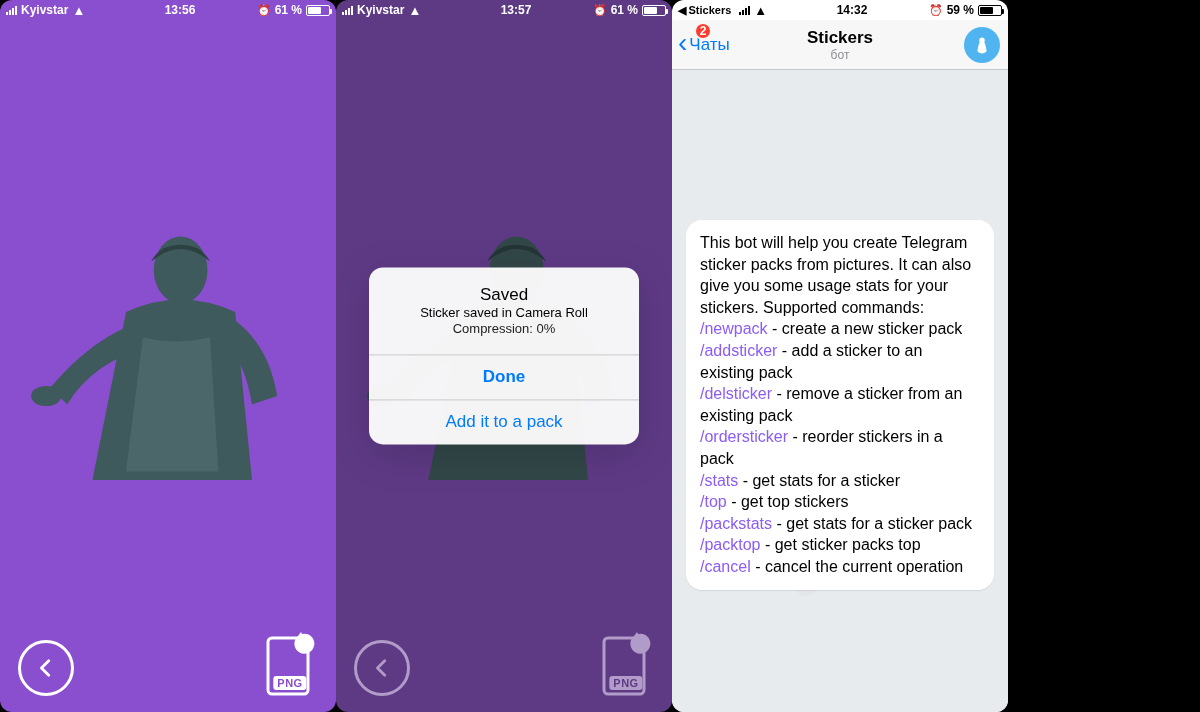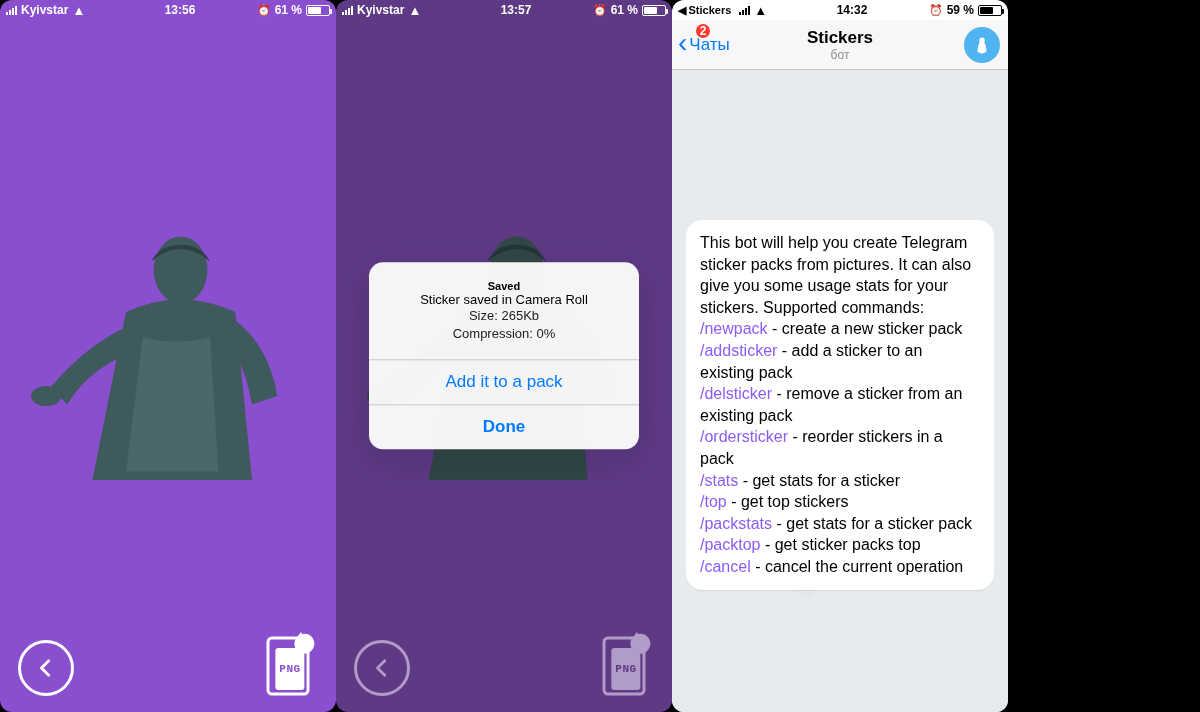--- a/index.html
+++ b/index.html
@@ -82,36 +82,36 @@
   .back-circle svg { width: 22px; height: 22px; }
   .png-export {
     width: 56px; height: 64px; position:relative;
     display:flex; flex-direction:column; align-items:center; justify-content:flex-end;
   }
   .png-export svg { width: 56px; height: 64px; }
   .png-label {
     position:absolute; bottom:6px; left:50%; transform:translateX(-50%);
     background: #fff; color: #8a4fcf;
     font-size: 11px; font-weight: 800; letter-spacing: 0.5px;
-    padding: 15px 4px; border-radius: 3px; font-family: Liberation Mono, monospace;
+    padding: 1px 4px; border-radius: 3px;
   }
   .dim .png-label { background: #b19bc8; color: #5e3a85; }
 
   
   .alert {
     position:absolute; left:50%; top:50%; transform:translate(-50%,-50%);
     width: 270px;
     background: rgba(248,248,248,0.98);
     border-radius: 14px;
     overflow:hidden;
     text-align:center;
     box-shadow: 0 10px 40px rgba(0,0,0,0.15);
   }
   .alert-body { padding: 18px 16px 16px; }
-  .alert-title { font-size: 11px; font-weight: 700; color:#000; margin-bottom: 0;}
+  .alert-title { font-size: 17px; font-weight: 400; color:#000; margin-bottom: 0;}
   .alert-msg { font-size: 13px; color:#000; margin-bottom: 0;}
   .alert-info { font-size: 13px; color:#222; line-height:1.4;}
   .alert-btn {
     border-top: 0.5px solid #c8c8c8;
     padding: 12px 0;
     font-size: 17px;
     color: #007aff;
     cursor:pointer;
   }
   .alert-btn.bold { font-weight:600; }
@@ -276,25 +276,24 @@
         <path d="M40 2 a10 10 0 1 1 -4 2 l3 -4" fill="#b19bc8"></path>
       </svg>
       <span class="png-label">PNG</span>
     </div>
   </div>
 
   <div class="alert">
     <div class="alert-body">
       <div class="alert-title">Saved</div>
       <div class="alert-msg">Sticker saved in Camera Roll</div>
-      <div class="alert-info">Size: 265Kb</div>
       <div class="alert-info">Compression: 0%</div>
     </div>
+    <div class="alert-btn bold">Done</div>
     <div class="alert-btn">Add it to a pack</div>
-    <div class="alert-btn bold">Done</div>
   </div>
 </div>
 
 <div class="panel tg">
   <div class="status-bar dark">
     <div class="sb-left">
       <span class="breadcrumb-back">
         <span>◀</span>
         <span>Stickers</span>
       </span>

